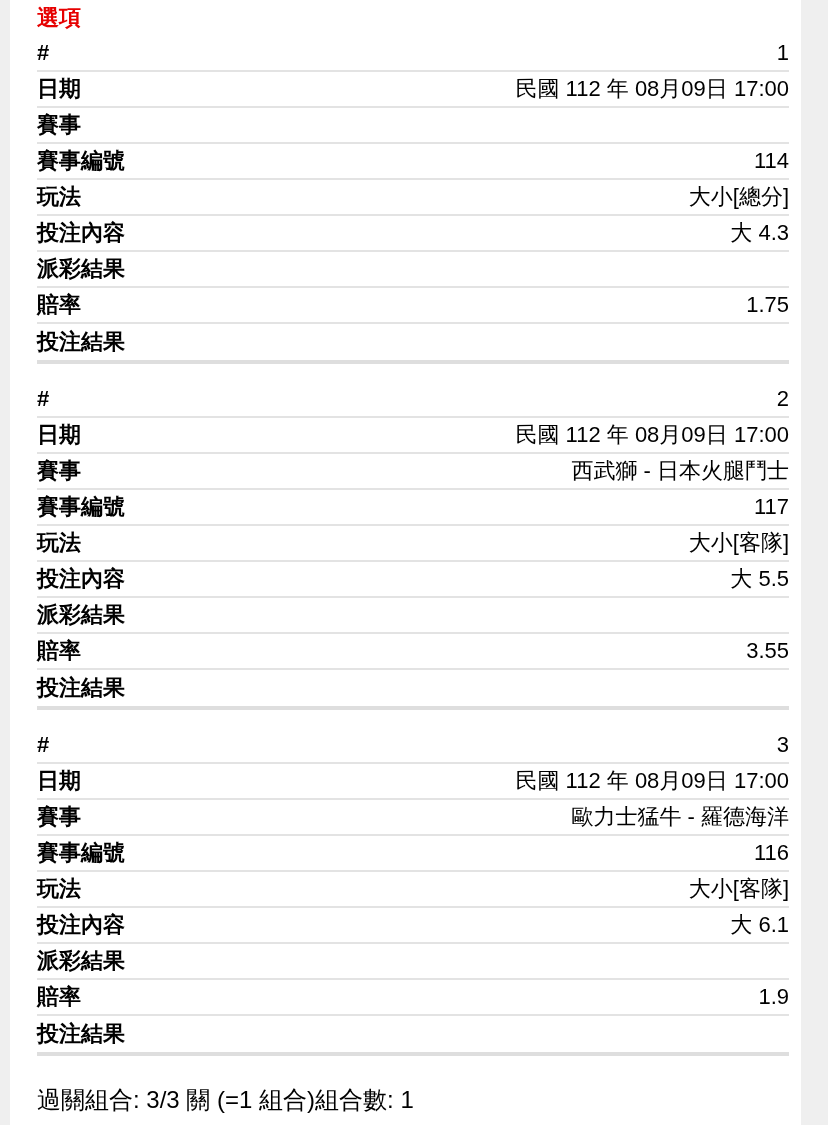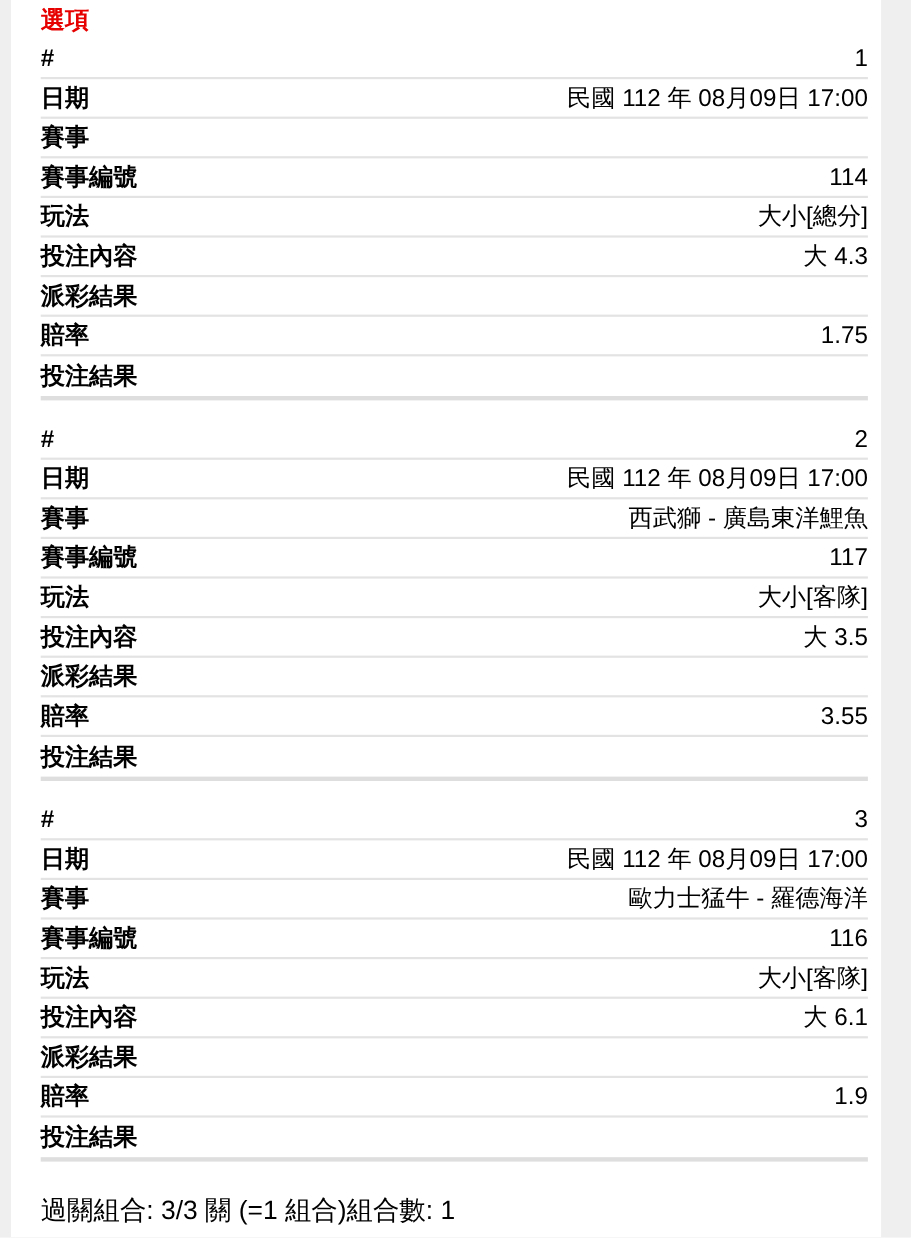--- a/index.html
+++ b/index.html
@@ -113,33 +113,33 @@
       <div class="row">
         <span class="lbl">#</span>
         <span class="val">2</span>
       </div>
       <div class="row">
         <span class="lbl">日期</span>
         <span class="val">民國 112 年 08月09日 17:00</span>
       </div>
       <div class="row">
         <span class="lbl">賽事</span>
-        <span class="val">西武獅 - 廣島東洋鯉魚</span>
+        <span class="val">西武獅 - 日本火腿鬥士</span>
       </div>
       <div class="row">
         <span class="lbl">賽事編號</span>
         <span class="val">117</span>
       </div>
       <div class="row">
         <span class="lbl">玩法</span>
         <span class="val">大小[客隊]</span>
       </div>
       <div class="row">
         <span class="lbl">投注內容</span>
-        <span class="val">大 3.5</span>
+        <span class="val">大 5.5</span>
       </div>
       <div class="row">
         <span class="lbl">派彩結果</span>
         <span class="val"></span>
       </div>
       <div class="row">
         <span class="lbl">賠率</span>
         <span class="val">3.55</span>
       </div>
       <div class="row">

